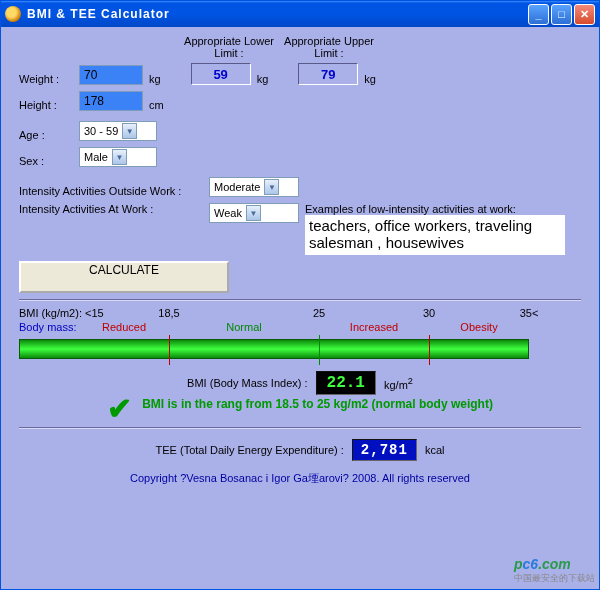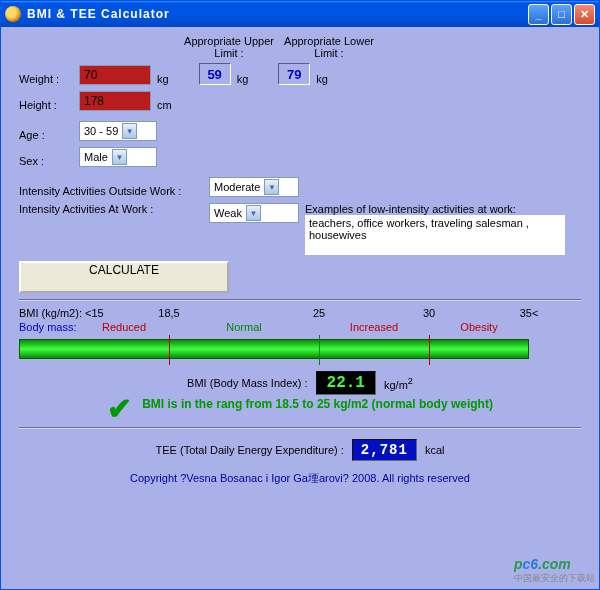--- a/index.html
+++ b/index.html
@@ -49,32 +49,32 @@
   .client {
     flex: 1;
     background: #aab0e8;
     padding: 8px 18px 4px 18px;
     position: relative;
     color: #000;
   }
   .row { display: flex; align-items: flex-end; margin-bottom: 6px; }
   .lbl { width: 60px; }
   .field {
-    width: 72px; height: 20px;
-    background: #b91c1c;
+    width: 64px; height: 20px;
+    background: #3b82f6;
     border: 1px solid #7f9db9;
     padding: 2px 4px;
     font-family: inherit;
     font-size: 12px;
   }
   .unit { margin-left: 6px; }
   .limits-hdr { display: flex; margin-left: 160px; margin-bottom: 4px; }
   .limits-hdr > div { width: 100px; text-align: center; font-size: 11px; }
   .limit-box {
-    width: 32px; height: 22px;
+    width: 60px; height: 22px;
     background: #aab0e8;
     border: 1px solid #5a5a8a;
     border-right-color: #fff; border-bottom-color: #fff;
     display: inline-flex; align-items: center; justify-content: center;
     font-weight: bold; color: #0000d0;
     font-size: 13px;
   }
   .select {
     height: 20px;
     background: #fff;
@@ -90,21 +90,21 @@
     background: linear-gradient(to bottom, #e8f0fb, #abc6e8);
     border: 1px solid #7f9db9;
     display: flex; align-items: center; justify-content: center;
     font-size: 8px; color: #4a6a9a;
   }
   .wide-lbl { width: 190px; }
   .examples {
     background: #fff;
     border: none;
     padding: 2px 4px;
-    font-size: 11px;
+    font-size: 15px;
     width: 260px;
     min-height: 40px;
     margin-left: 6px;
   }
   .calc-btn {
     width: 210px; height: 32px;
     background: #ece9d8;
     border: 2px outset #fff;
     display: flex; align-items: flex-start; justify-content: center;
     font-size: 12px;
@@ -171,22 +171,22 @@
     <div class="win-btns">
       <div class="win-btn min">_</div>
       <div class="win-btn max">□</div>
       <div class="win-btn close">✕</div>
     </div>
   </div>
 
   <div class="client">
 
     <div class="limits-hdr">
+      <div>Appropriate Lower Limit :</div>
       <div>Appropriate Upper Limit :</div>
-      <div>Appropriate Lower Limit :</div>
     </div>
 
     <div class="row">
       <span class="lbl">Weight :</span>
       <input class="field" value="70" style="">
       <span class="unit">kg</span>
       <span style="width:30px"></span>
       <span class="limit-box">59</span>
       <span class="unit">kg</span>
       <span style="width:30px"></span>

